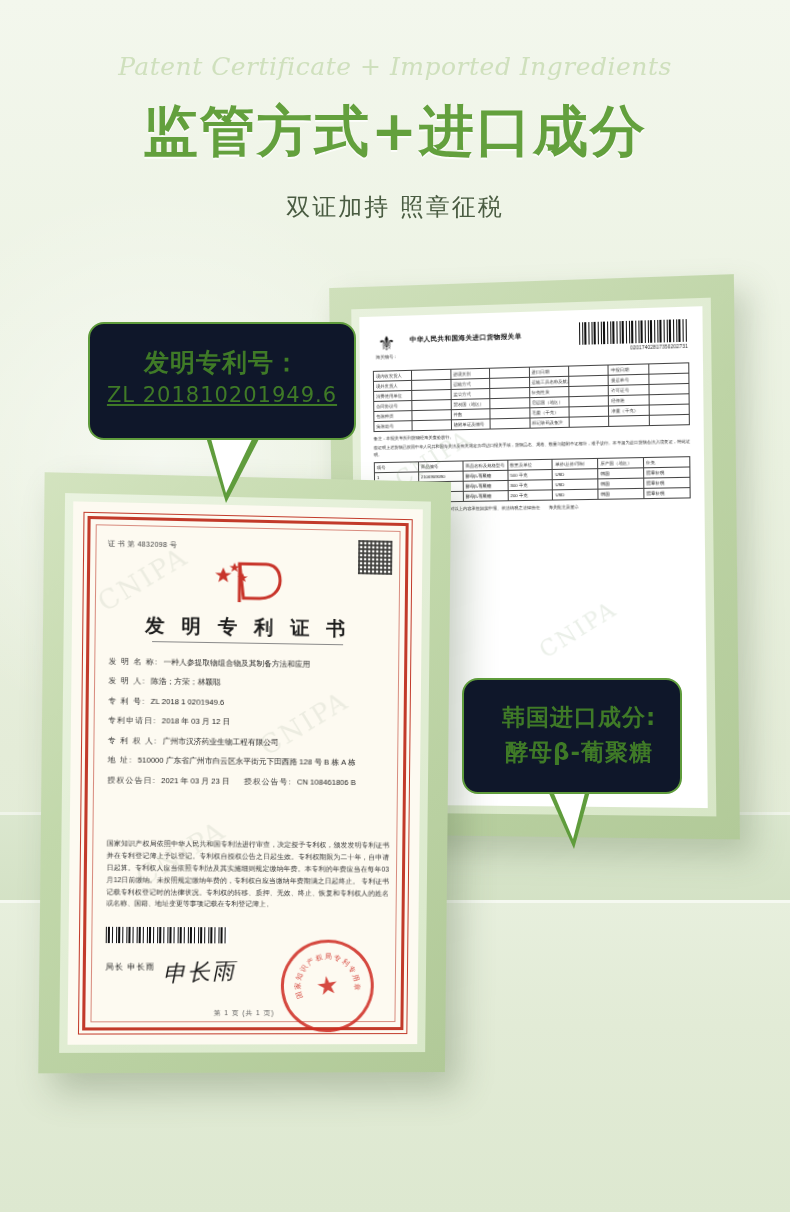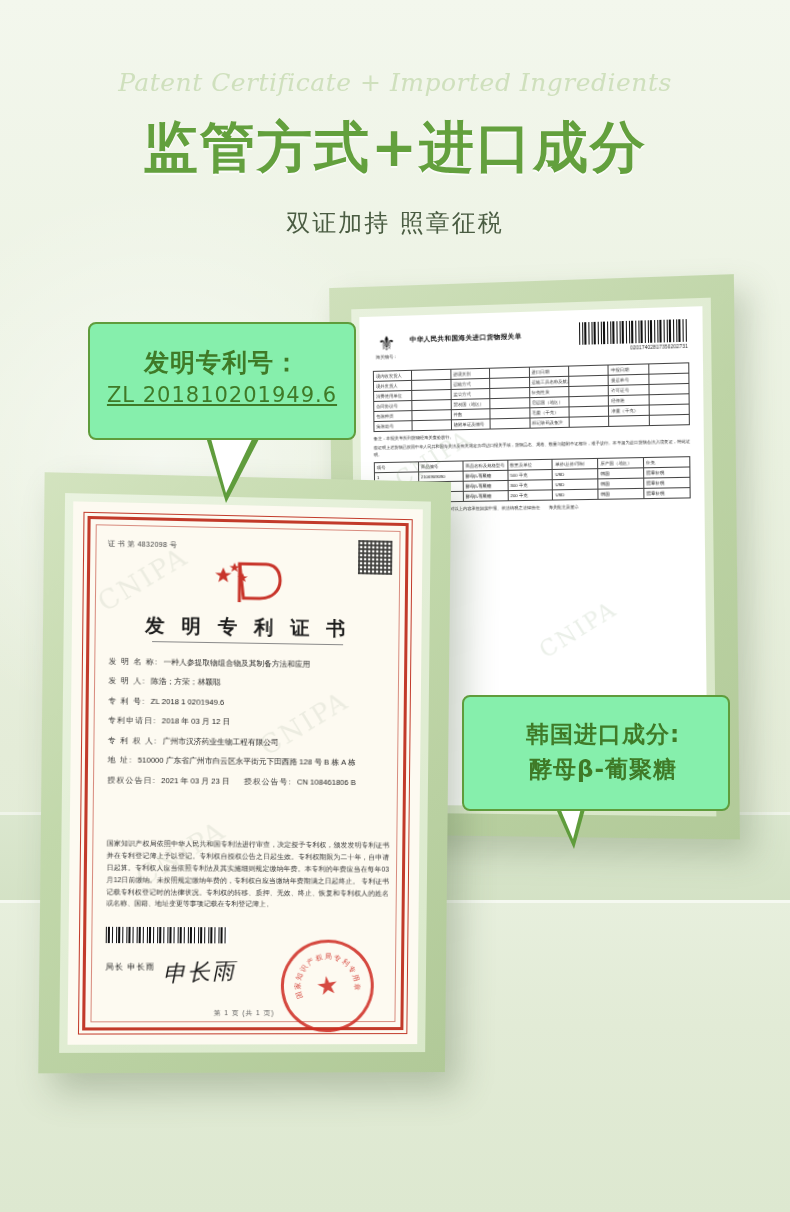--- a/index.html
+++ b/index.html
@@ -59,21 +59,21 @@
     top: 180px;
     width: 560px;
     height: 560px;
     border-radius: 50%;
     background: radial-gradient(circle, rgba(255,255,255,0.55) 0%, rgba(255,255,255,0) 70%);
   }
 
   
   .header {
     position: absolute;
-    left: 0; right: 0; top: 16px;
+    left: 0; right: 0; top: 0;
     text-align: center;
     z-index: 5;
   }
   .header-script {
     margin-top: 52px;
     font-family: "DejaVu Serif", serif;
     font-style: italic;
     font-size: 25px;
     color: #cfe0bd;
     letter-spacing: 0.5px;
@@ -436,23 +436,23 @@
     font-size: 22px;
     color: rgba(140,165,130,0.18);
     letter-spacing: 2px;
     transform: rotate(-32deg);
     pointer-events: none;
   }
 
   
   .callout {
     position: absolute;
-    background: #86efac;
+    background: #0f172a;
     border: 2.5px solid #5f9c3c;
-    border-radius: 8px;
+    border-radius: 16px;
     box-sizing: border-box;
     z-index: 8;
   }
   .callout .c-text {
     font-family: "DejaVu Sans", sans-serif;
     color: #3f7a27;
     text-align: center;
     letter-spacing: 1px;
   }
   .callout-tail {
@@ -488,22 +488,22 @@
   #tail-patent-in {
     left: 210px;
     top: 435px;
     border-left: 16px solid transparent;
     border-right: 28px solid transparent;
     border-top: 58px solid #ffffff;
   }
 
   #callout-ingredient {
     left: 462px;
-    top: 695px;
-    width: 268px;
+    top: 678px;
+    width: 220px;
     height: 116px;
     padding-top: 20px;
     padding-left: 14px;
   }
   #callout-ingredient .c-line1 {
     font-size: 23px;
     font-weight: bold;
     line-height: 1.5;
   }
   #callout-ingredient .c-line2 {

